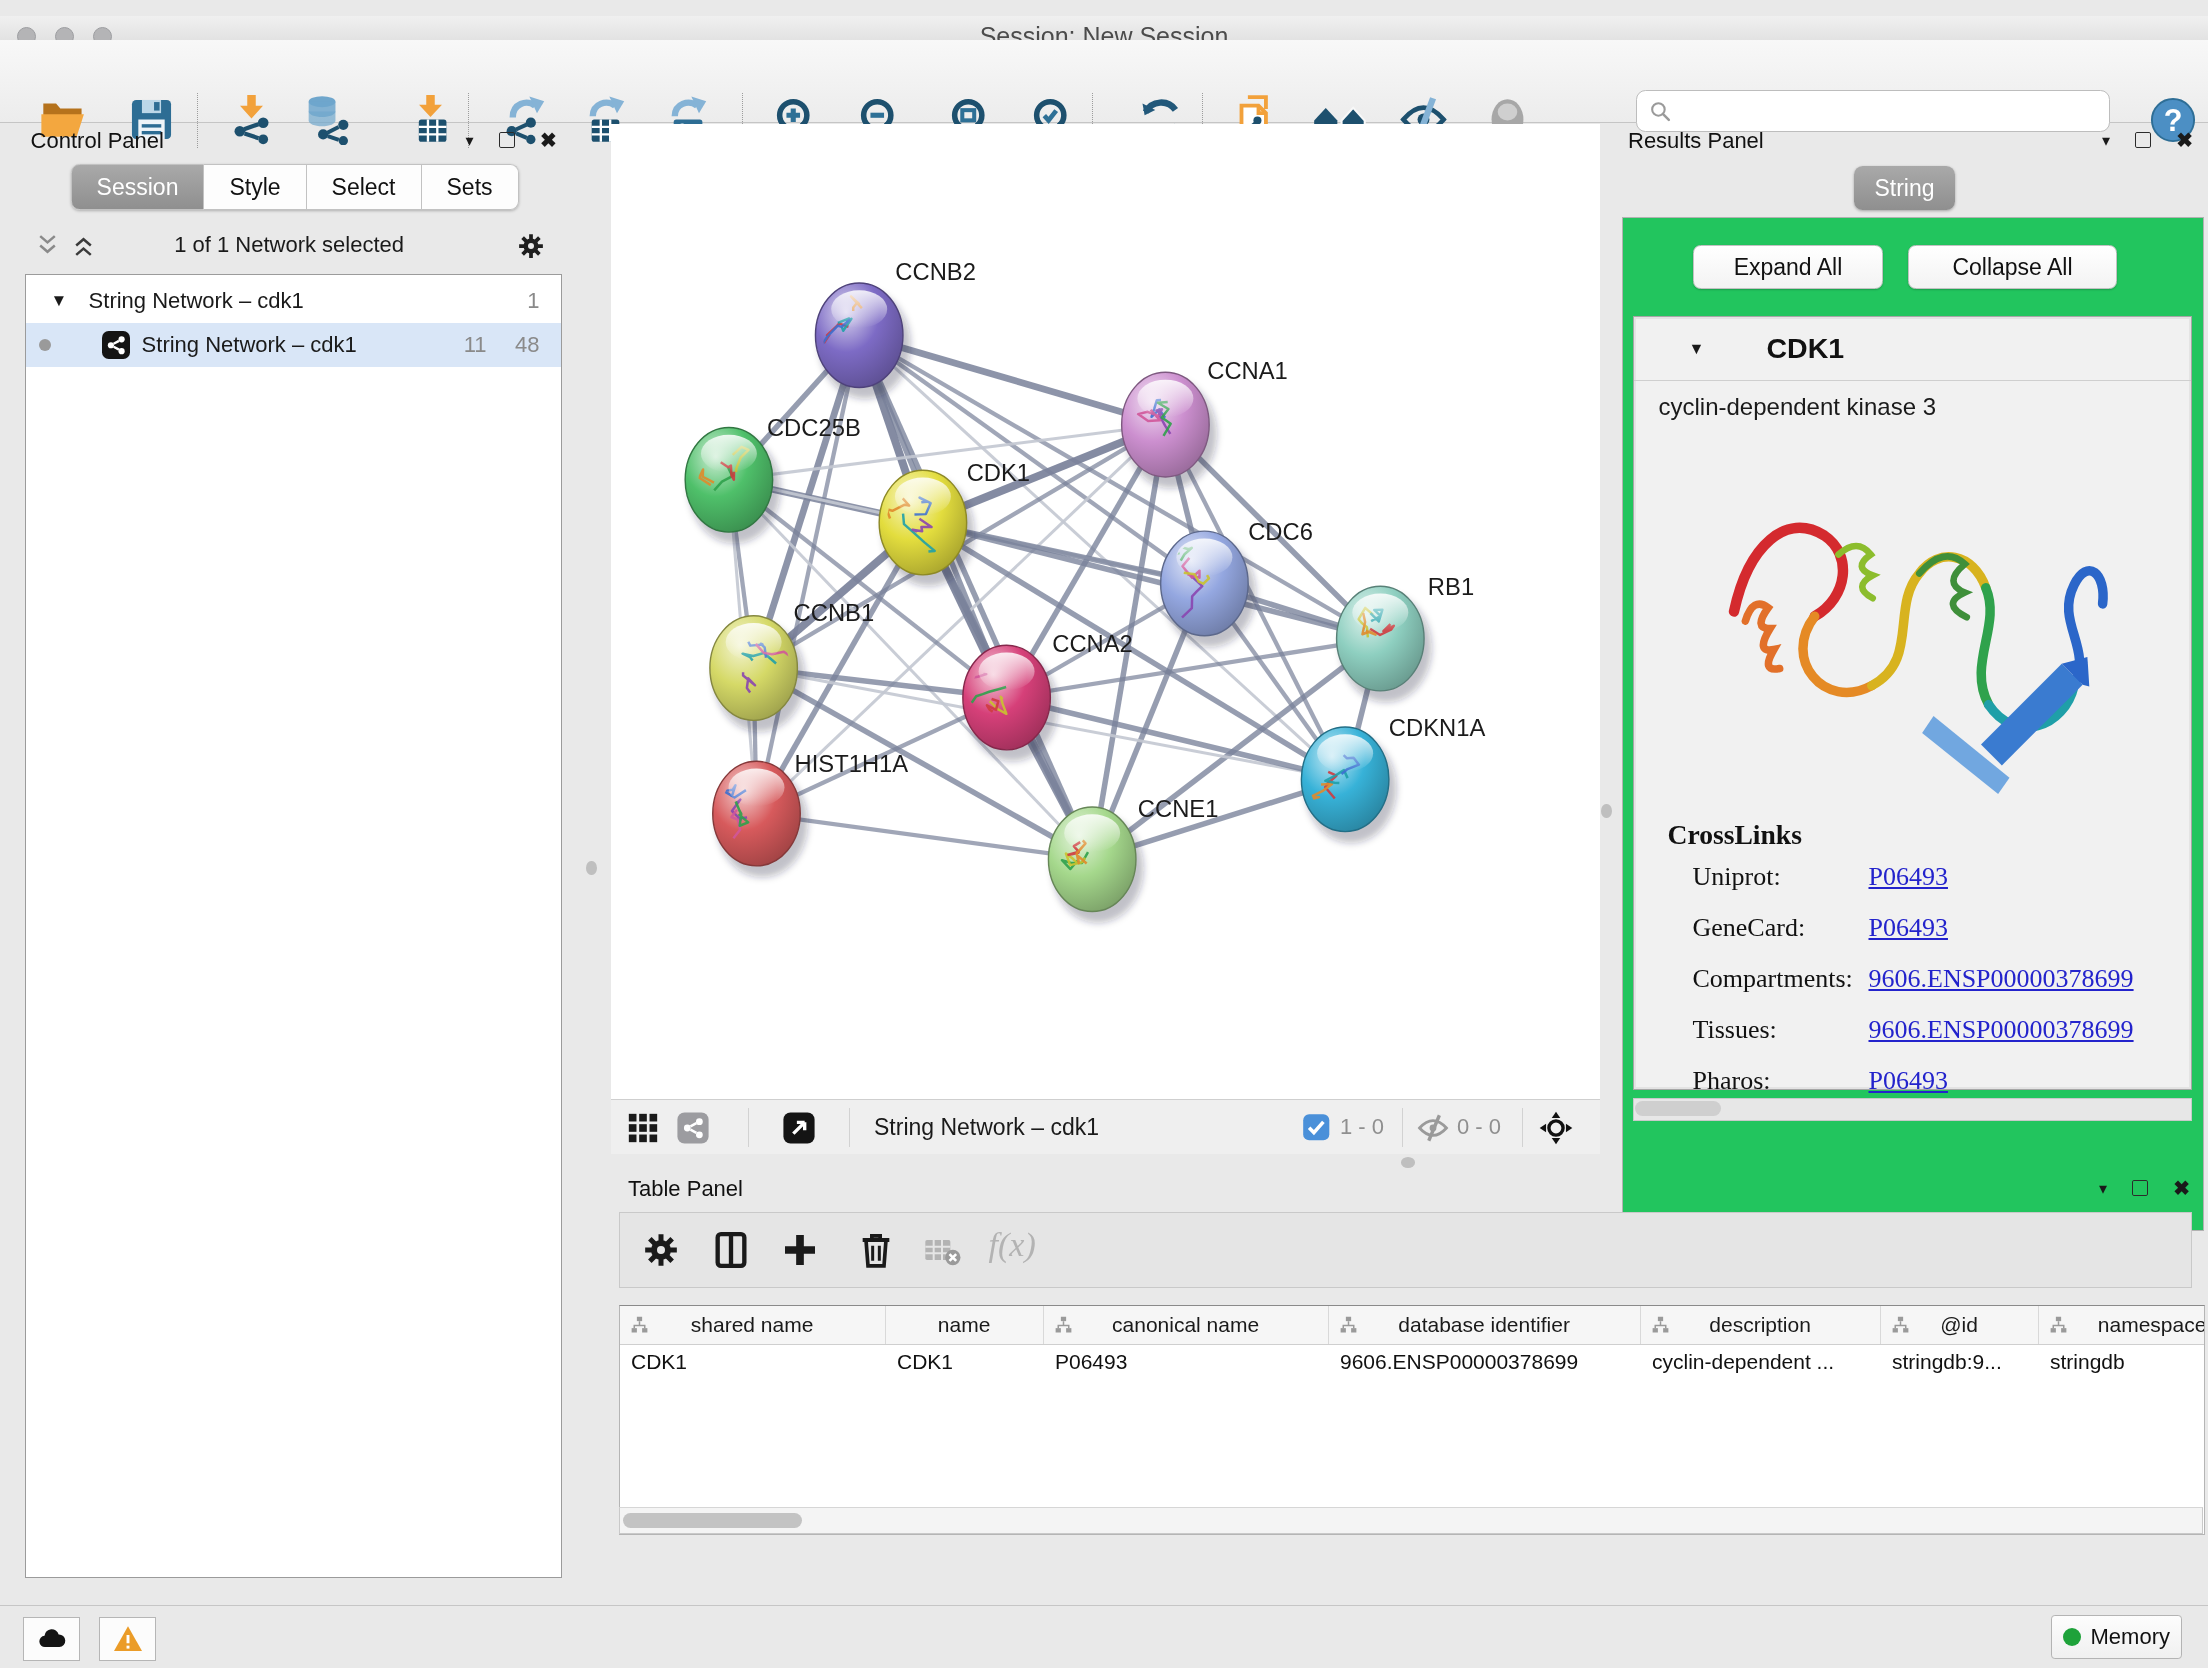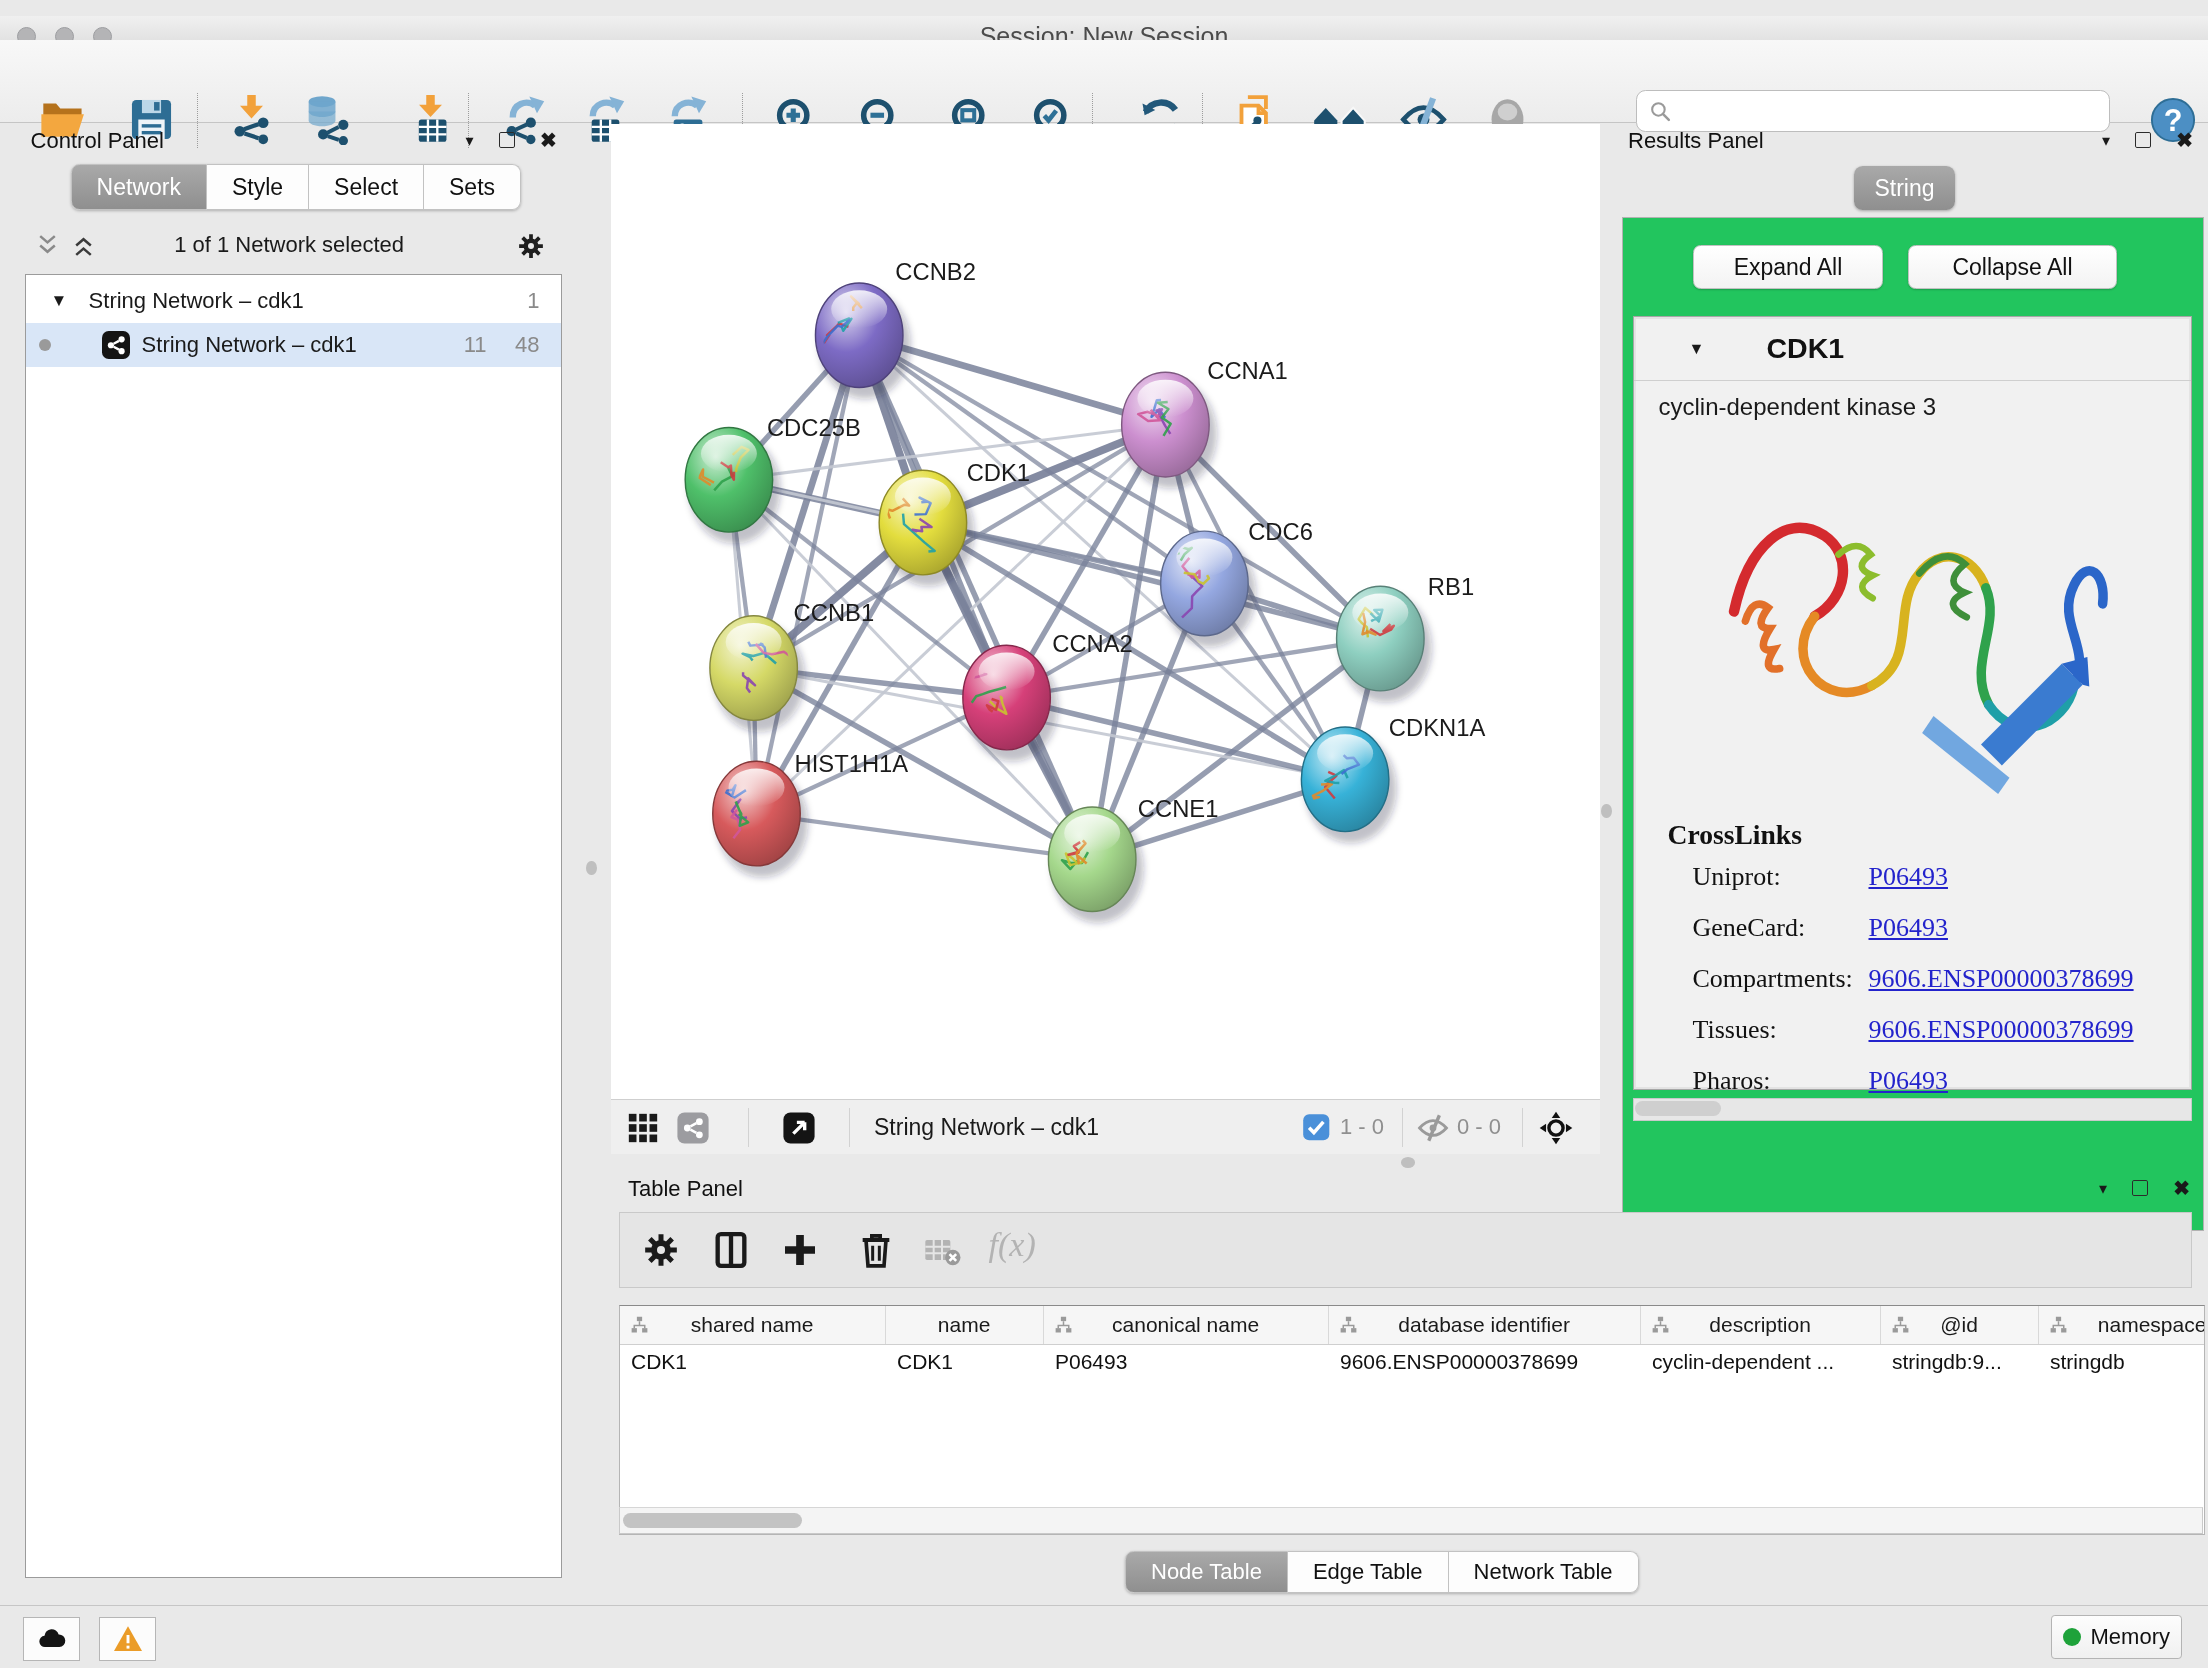--- a/index.html
+++ b/index.html
@@ -271,21 +271,21 @@
 </div>
 
 <div class="control-panel">
   <div class="ptitle abs" style="left:23px;top:3.8px">Control Panel</div>
   <div class="pctl" style="left:458px">
     <span class="tri">▾</span>
     <span class="flt"></span>
     <span class="xx">✖</span>
   </div>
   <div class="tabrow">
-    <div class="tab sel">Network</div>
+    <div class="tab sel">Session</div>
     <div class="tab">Style</div>
     <div class="tab">Select</div>
     <div class="tab">Sets</div>
   </div>
   <div class="cp-status">
     <svg class="abs" style="left:27px;top:9.5px;width:25px;height:25px" viewBox="0 0 24 24">
         <path d="M5 3l7 6 7-6M5 12l7 6 7-6" stroke="#8a8a8a" stroke-width="2.4" fill="none"></path>
       </svg>
     <svg class="abs" style="left:63px;top:9.5px;width:25px;height:25px" viewBox="0 0 24 24">
         <path d="M5 21l7-6 7 6M5 12l7-6 7 6" stroke="#3a3a3a" stroke-width="2.4" fill="none"></path>
@@ -864,25 +864,20 @@
       <div class="td c2">P06493</div>
       <div class="td c3">9606.ENSP00000378699</div>
       <div class="td c4">cyclin-dependent ...</div>
       <div class="td c5">stringdb:9...</div>
       <div class="td c6">stringdb</div>
     </div>
   </div>
   <div class="tp-hscroll">
       <div class="tp-hthumb"></div>
     </div>
-  <div class="tp-tabs">
-    <div class="tab sel" style="height:40px;line-height:40px;font-size:22px">Node Table</div>
-    <div class="tab" style="height:40px;line-height:40px;font-size:22px">Edge Table</div>
-    <div class="tab" style="height:40px;line-height:40px;font-size:22px">Network Table</div>
-  </div>
 </div>
 
 <div class="statusline"></div>
 <div class="sbtn" style="left:23px">
   <svg viewBox="0 0 24 24">
       <path d="M7 18a4.2 4.2 0 01-.6-8.4A5.4 5.4 0 0117 8.6 3.8 3.8 0 0117.5 18z" fill="#141414"></path>
     </svg>
 </div>
 <div class="sbtn" style="left:99px">
   <svg viewBox="0 0 24 24">

